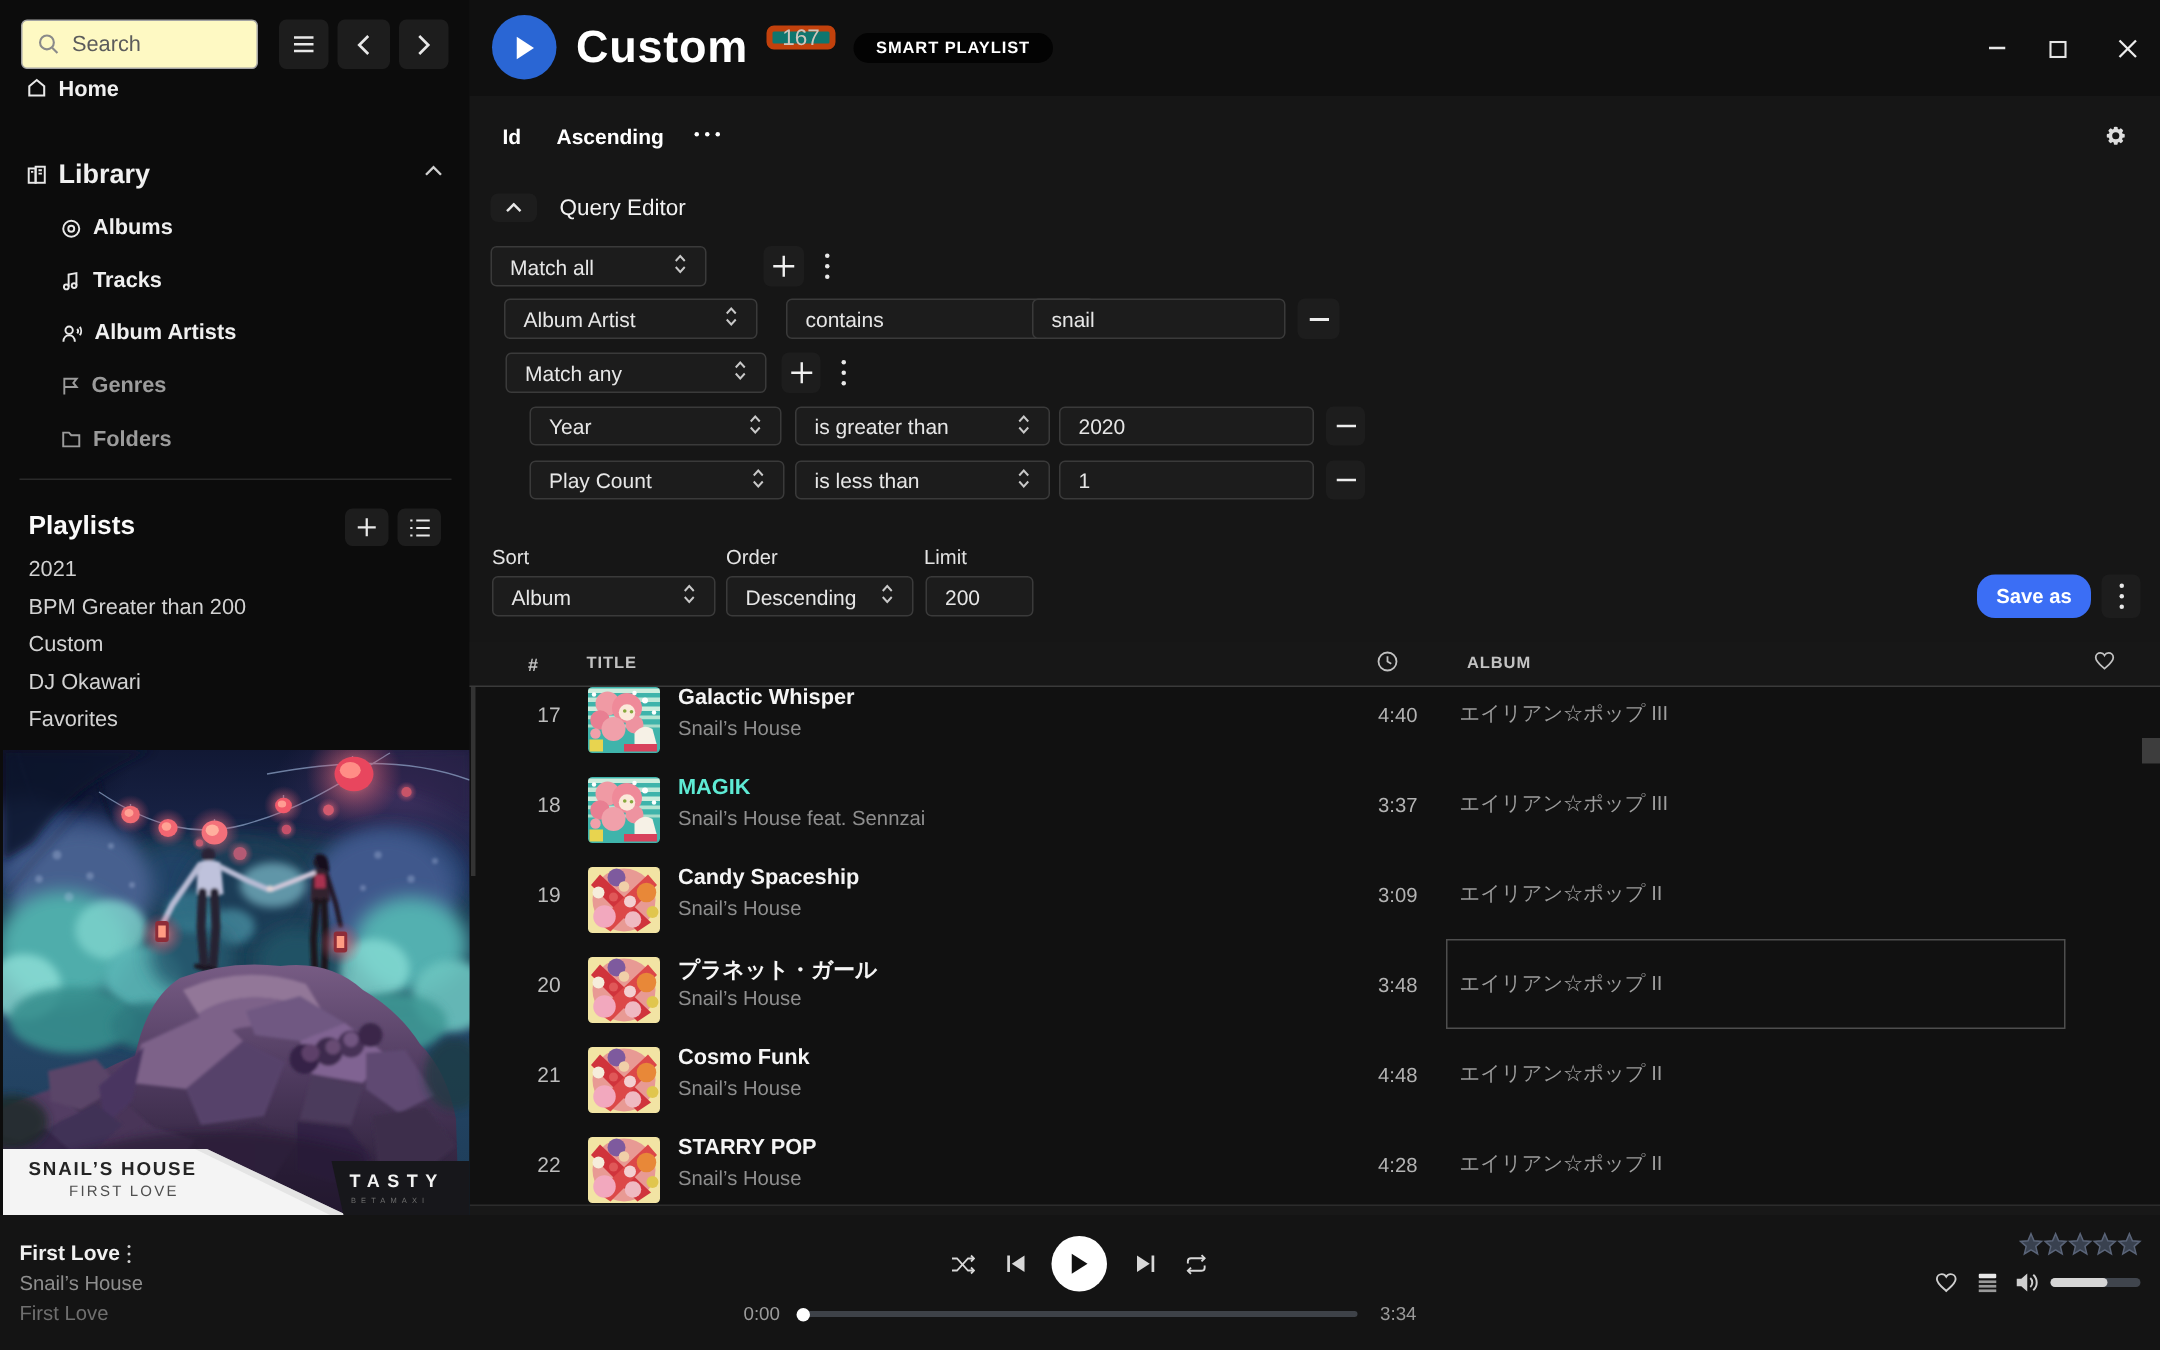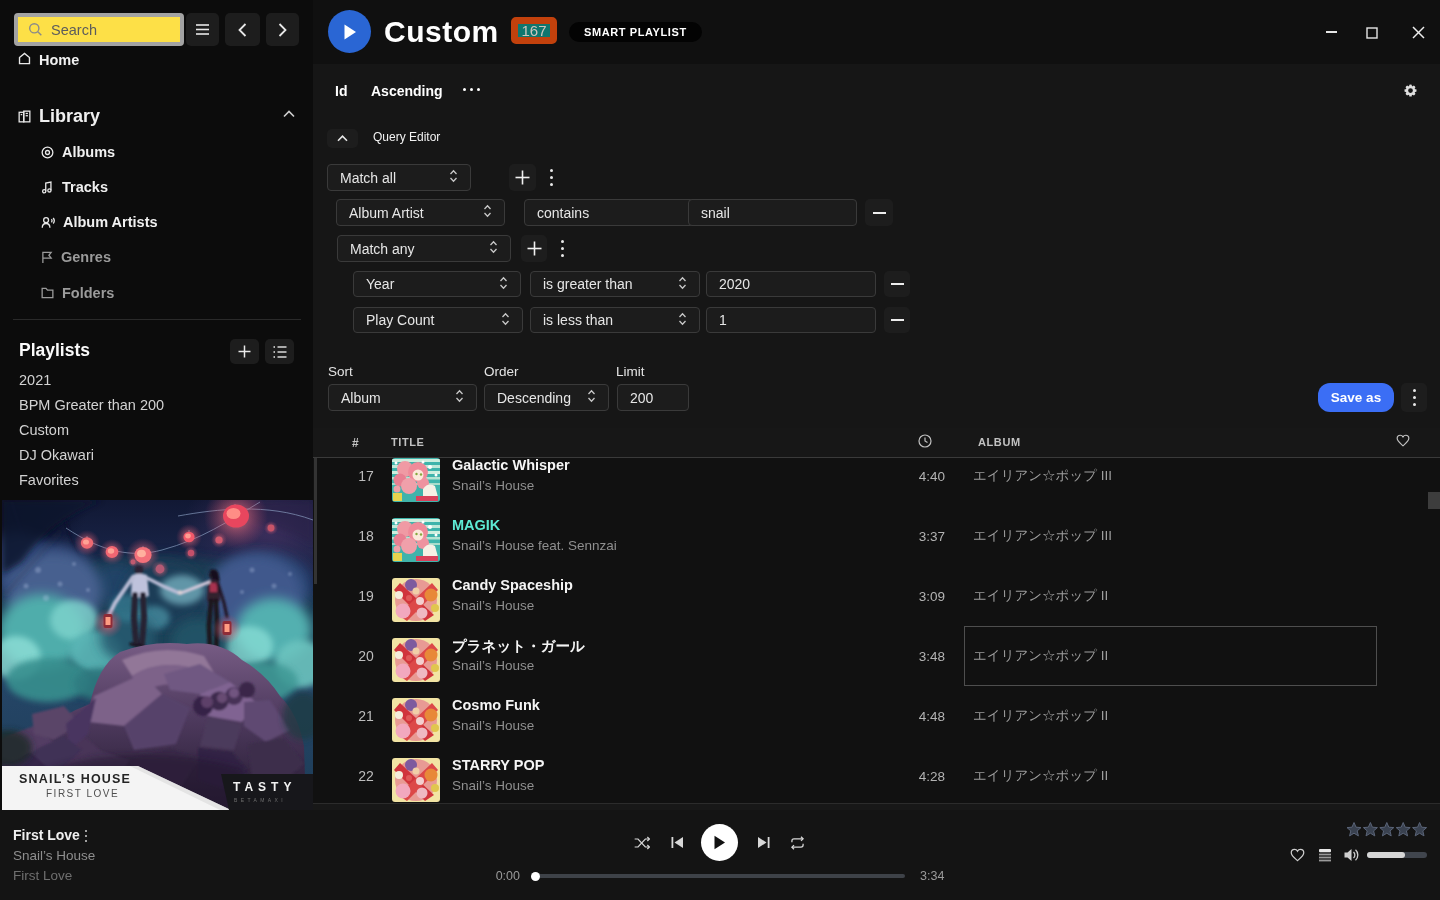--- a/index.html
+++ b/index.html
@@ -26,21 +26,21 @@
 </head>
 <body>
 <div id="stage">
   <div id="titlebar" class="abs">
     <div class="abs" style="left:15px;top:10px;width:43px;height:43px;border-radius:50%;background:#2a66d4;display:flex;align-items:center;justify-content:center;">
       <svg width="16" height="18" viewBox="0 0 16 18">
           <path d="M2.5 1.5 L14 9 L2.5 16.5 Z" fill="#ffffff"></path>
         </svg>
     </div>
     <div class="abs" style="left:71px;top:15px;color:#ffffff;font-size:30px;font-weight:800;letter-spacing:0.5px;">Custom</div>
-    <div class="abs" style="left:198px;top:17px;width:46px;height:27px;background:#0f766e;border:7px solid #c2410c;border-radius:5px;display:flex;align-items:center;justify-content:center;color:#cdc6bd;font-size:15px;">167</div>
+    <div class="abs" style="left:198px;top:17px;width:46px;height:16px;background:#0f766e;border:4px solid #c2410c;border-radius:5px;display:flex;align-items:center;justify-content:center;color:#cdc6bd;font-size:15px;">167</div>
     <div class="abs" style="left:256px;top:22px;height:20px;padding:0 15px;background:#030303;border-radius:10px;display:flex;align-items:center;color:#ffffff;font-size:11px;font-weight:700;letter-spacing:0.6px;">SMART PLAYLIST</div>
 
     <svg class="abs" style="left:1013px;top:31px;" width="11" height="2" viewBox="0 0 11 2">
         <rect width="11" height="2" fill="#e6e6e6"></rect>
       </svg>
     <svg class="abs" style="left:1053px;top:27px;" width="12" height="12" viewBox="0 0 12 12" fill="none" stroke="#e6e6e6" stroke-width="1.4">
         <rect x="1" y="1" width="10" height="10"></rect>
       </svg>
     <svg class="abs" style="left:1099px;top:26px;" width="13" height="13" viewBox="0 0 13 13" stroke="#ededed" stroke-width="1.5">
         <line x1="1" y1="1" x2="12" y2="12"></line>
@@ -57,21 +57,21 @@
       </div>
     <svg class="abs" style="left:1090px;top:19px;" width="15" height="15" viewBox="0 0 24 24" fill="#dedede">
         <path fill-rule="evenodd" d="M12 8.2a3.8 3.8 0 1 0 0 7.6 3.8 3.8 0 0 0 0-7.6zm9.4 5.7a7.8 7.8 0 0 0 0-3.8l-2.1-.3a6 6 0 0 0-.6-1.4l1.3-1.7a7.8 7.8 0 0 0-2.7-2.7l-1.7 1.3a6 6 0 0 0-1.4-.6L13.9 2.6a7.8 7.8 0 0 0-3.8 0l-.3 2.1a6 6 0 0 0-1.4.6L6.7 4a7.8 7.8 0 0 0-2.7 2.7l1.3 1.7a6 6 0 0 0-.6 1.4l-2.1.3a7.8 7.8 0 0 0 0 3.8l2.1.3a6 6 0 0 0 .6 1.4L4 17.3A7.8 7.8 0 0 0 6.7 20l1.7-1.3a6 6 0 0 0 1.4.6l.3 2.1a7.8 7.8 0 0 0 3.8 0l.3-2.1a6 6 0 0 0 1.4-.6l1.7 1.3a7.8 7.8 0 0 0 2.7-2.7l-1.3-1.7a6 6 0 0 0 .6-1.4z"></path>
       </svg>
 
     <div class="btn abs" style="left:14px;top:65px;width:31px;height:19px;">
       <svg width="11" height="7" viewBox="0 0 11 7" fill="none" stroke="#e8e8e8" stroke-width="1.6">
           <polyline points="1,5.8 5.5,1.2 10,5.8"></polyline>
         </svg>
     </div>
-    <div class="abs" style="left:60px;top:66px;color:#f2f2f2;font-size:12px;">Query Editor</div>
+    <div class="abs" style="left:60px;top:66px;color:#f2f2f2;font-size:15px;">Query Editor</div>
     <div class="sel abs" style="left:14px;top:100px;width:144px;height:27px;">Match all<span class="cv"><svg width="9" height="14" viewBox="0 0 9 14" fill="none" stroke="#c8c8c8" stroke-width="1.3">
             <polyline points="1.5,5 4.5,1.7 7.5,5"></polyline>
             <polyline points="1.5,9 4.5,12.3 7.5,9"></polyline>
           </svg></span></div>
     <div class="btn abs" style="left:196px;top:100px;width:27px;height:27px;">
         <svg width="15" height="15" viewBox="0 0 15 15" stroke="#f0f0f0" stroke-width="1.6">
           <line x1="7.5" y1="0.5" x2="7.5" y2="14.5"></line>
           <line x1="0.5" y1="7.5" x2="14.5" y2="7.5"></line>
         </svg>
       </div>
@@ -276,21 +276,21 @@
       <svg class="abs" style="left:1083px;top:6px;" width="14" height="13" viewBox="0 0 24 22" fill="none" stroke="#c2c2c2" stroke-width="2">
           <path d="M12 20 C7 15.5 2 12 2 7.3 C2 4 4.6 2 7.3 2 C9.2 2 11 3 12 4.8 C13 3 14.8 2 16.7 2 C19.4 2 22 4 22 7.3 C22 12 17 15.5 12 20 Z"></path>
         </svg>
     </div>
     <div class="abs" style="left:0;top:739px;width:1127px;height:1px;background:#2c2c2c;"></div>
     <div class="abs" style="left:0;top:740px;width:1127px;height:6px;background:#181818;"></div>
     <div class="abs" style="left:1115px;top:428px;width:12px;height:17px;background:#3d3d3d;"></div>
   </div>
   <div id="sidebar" class="abs">
 
-    <div class="abs" style="left:14px;top:13px;width:170px;height:33px;background:#fde047;border:4px solid #a3a3a3;border-radius:4px;display:flex;align-items:center;">
+    <div class="abs" style="left:14px;top:13px;width:158px;height:33px;background:#fef9c3;border:1px solid #a3a3a3;border-radius:4px;display:flex;align-items:center;">
       <svg style="margin-left:10px" width="15" height="15" viewBox="0 0 15 15" fill="none" stroke="#8a8a8a" stroke-width="1.4">
           <circle cx="6.3" cy="6.3" r="4.6"></circle>
           <line x1="9.8" y1="9.8" x2="13.3" y2="13.3"></line>
         </svg>
       <span style="margin-left:8px;color:#5c5c5c;font-size:14.5px;">Search</span>
     </div>
     <div class="btn abs" style="left:186px;top:13px;width:33px;height:33px;">
       <svg width="15" height="13" viewBox="0 0 15 13" stroke="#e8e8e8" stroke-width="1.6">
           <line x1="1" y1="2" x2="14" y2="2"></line>
           <line x1="1" y1="6.5" x2="14" y2="6.5"></line>

